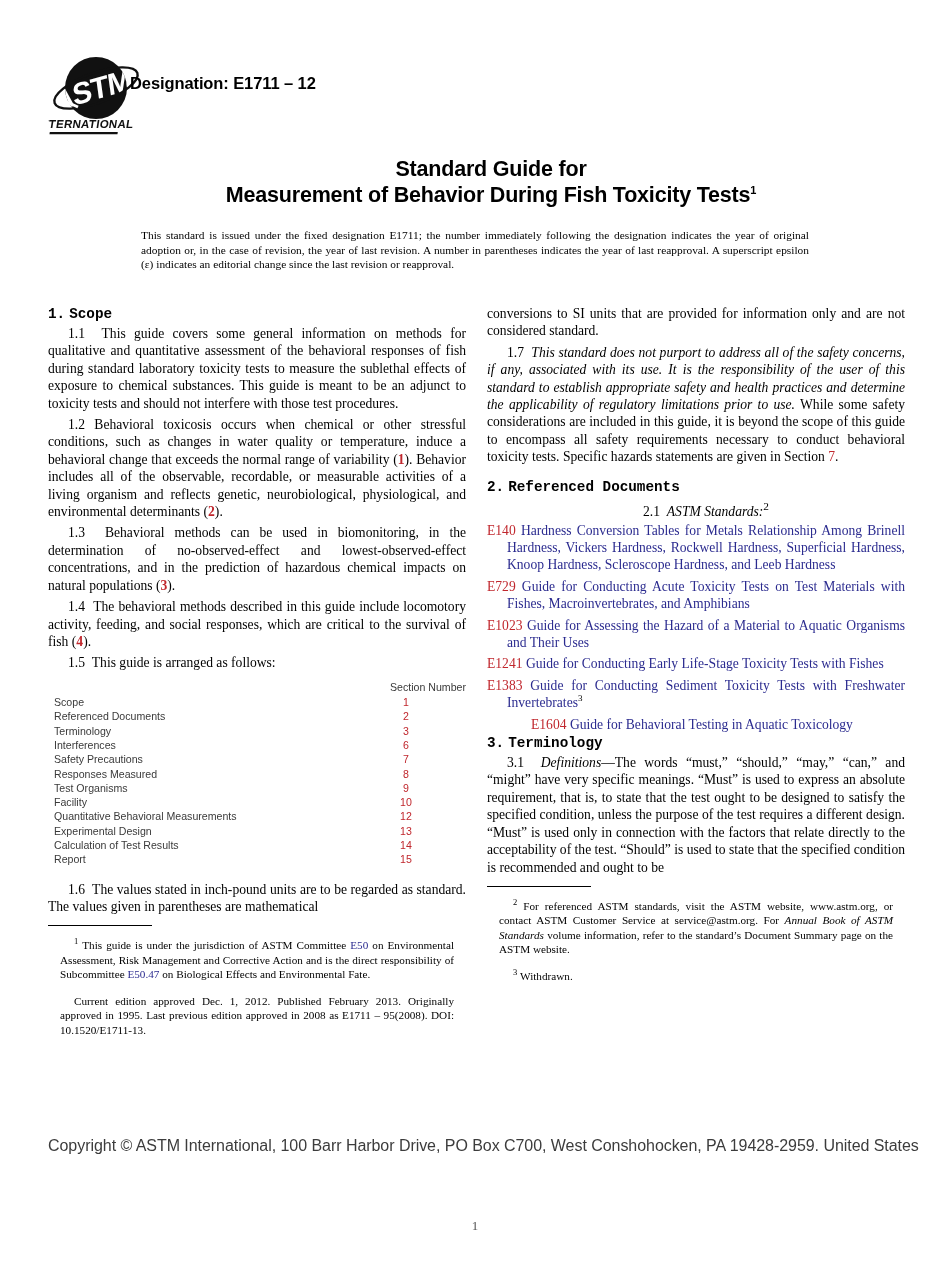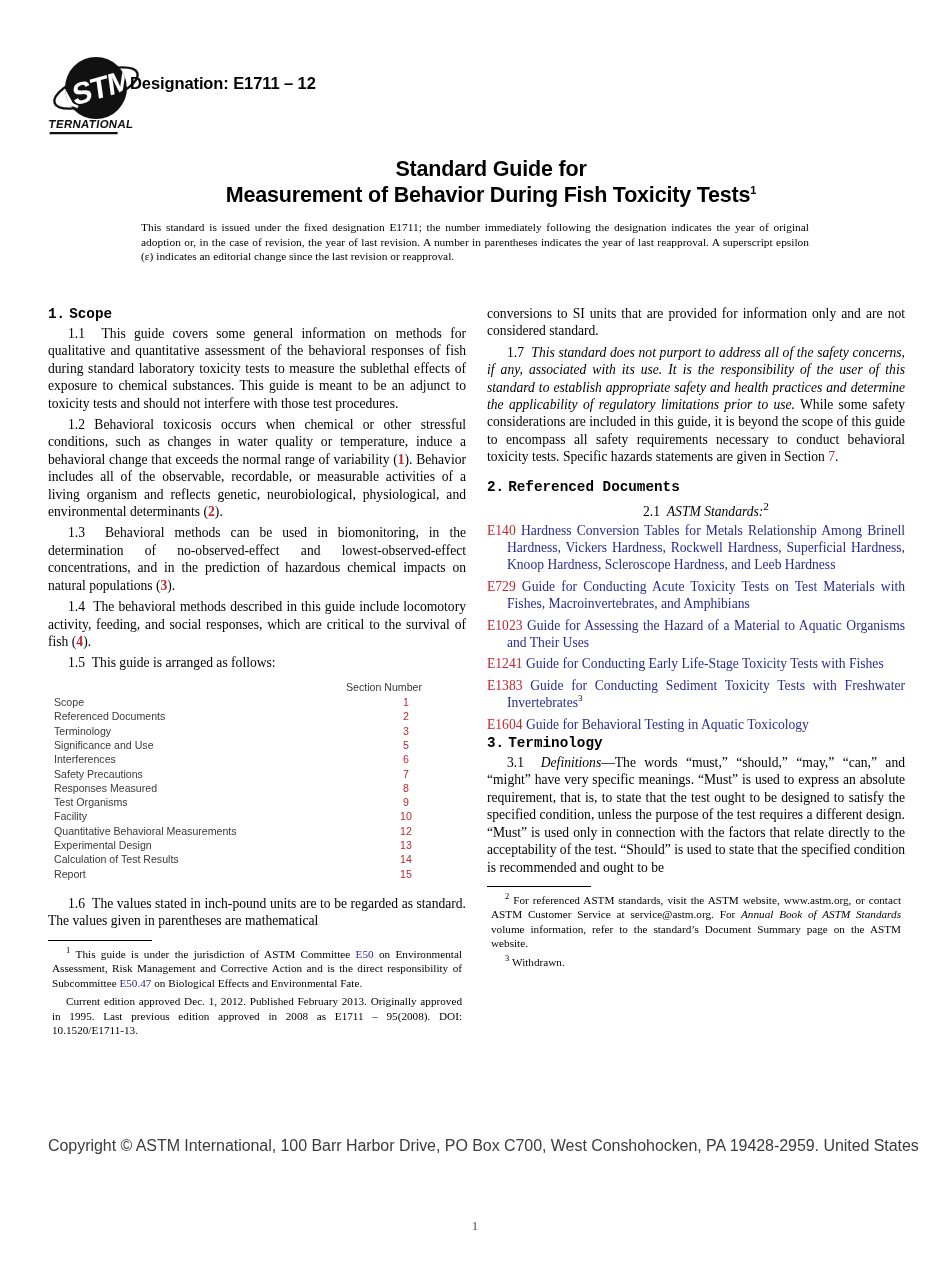--- a/index.html
+++ b/index.html
@@ -68,21 +68,21 @@
   }
   .doc-title sup {
     font-size: 11px;
     vertical-align: super;
     line-height: 0;
   }
 
   .issue-note {
     position: absolute;
     left: 141px;
-    top: 220px;
+    top: 228px;
     width: 668px;
     font-family: "Liberation Serif", serif;
     font-size: 11.4px;
     line-height: 14.6px;
     text-align: justify;
     color: #000;
   }
 
   
   .col {
@@ -125,21 +125,21 @@
     margin: 8px 0 0 0;
     width: 100%;
     border-collapse: collapse;
     font-family: "Liberation Sans", sans-serif;
     font-size: 10.6px;
     line-height: 14.3px;
     color: #3a3a3a;
   }
   .sec-table th {
     font-weight: normal;
-    text-align: left;
+    text-align: right;
     padding: 0 0 1px 0;
     color: #3a3a3a;
   }
   .sec-table th.lead { text-align: left; }
   .sec-table td {
     padding: 0;
     vertical-align: top;
   }
   .sec-table td.name { text-align: left; padding-left: 6px; }
   .sec-table td.numcell {
@@ -154,21 +154,21 @@
     height: 0;
     border-top: 1px solid #000;
     margin: 10px 0 6px 0;
   }
   .footnote {
     font-size: 11.2px;
     line-height: 14.5px;
     text-align: justify;
   }
   .footnote p {
-    margin: 4px;
+    margin: 12px;
     text-indent: 14px;
   }
   .footnote p + p { margin-top: 1px; }
   .footnote sup {
     font-size: 8.5px;
     vertical-align: super;
     line-height: 0;
   }
 
   
@@ -289,24 +289,20 @@
           </tr>
           <tr>
             <td class="name">Referenced Documents</td>
             <td class="numcell">2</td>
           </tr>
           <tr>
             <td class="name">Terminology</td>
             <td class="numcell">3</td>
           </tr>
           <tr>
-            <td class="name">Significance and Use</td>
-            <td class="numcell">5</td>
-          </tr>
-          <tr>
             <td class="name">Interferences</td>
             <td class="numcell">6</td>
           </tr>
           <tr>
             <td class="name">Safety Precautions</td>
             <td class="numcell">7</td>
           </tr>
           <tr>
             <td class="name">Responses Measured</td>
             <td class="numcell">8</td>
@@ -368,21 +364,21 @@
     <p class="para" style="text-align:center">
       <span>2.1</span>&nbsp;&nbsp;<span class="italic">ASTM Standards:</span><sup>2</sup>
     </p>
 
     <div class="ref-list" id="ref-list">
         <p class="para ref-item" style="text-indent: -20px;"><span class="ref-red">E140</span> <span class="ref-blue">Hardness Conversion Tables for Metals Relationship Among Brinell Hardness, Vickers Hardness, Rockwell Hardness, Superficial Hardness, Knoop Hardness, Scleroscope Hardness, and Leeb Hardness</span></p>
         <p class="para ref-item" style="text-indent: -20px;"><span class="ref-red">E729</span> <span class="ref-blue">Guide for Conducting Acute Toxicity Tests on Test Materials with Fishes, Macroinvertebrates, and Amphibians</span></p>
         <p class="para ref-item" style="text-indent: -20px;"><span class="ref-red">E1023</span> <span class="ref-blue">Guide for Assessing the Hazard of a Material to Aquatic Organisms and Their Uses</span></p>
         <p class="para ref-item" style="text-indent: -20px;"><span class="ref-red">E1241</span> <span class="ref-blue">Guide for Conducting Early Life-Stage Toxicity Tests with Fishes</span></p>
         <p class="para ref-item" style="text-indent: -20px;"><span class="ref-red">E1383</span> <span class="ref-blue">Guide for Conducting Sediment Toxicity Tests with Freshwater Invertebrates</span><sup>3</sup></p>
-        <p class="para ref-item" style="text-indent: -20px;"><span class="ref-red">E1604</span> <span class="ref-blue">Guide for Behavioral Testing in Aquatic Toxicology</span></p>
+        <p class="para ref-item" style="text-indent: -20px; margin-left: 44px;"><span class="ref-red">E1604</span> <span class="ref-blue">Guide for Behavioral Testing in Aquatic Toxicology</span></p>
       </div>
 
     <h2 class="sec-head" style="margin-top:1px">
       <span class="num">3.</span><span>Terminology</span>
     </h2>
 
     <p class="para">
       <span>3.1</span>&nbsp;&nbsp;<span class="italic">Definitions</span><span>—The words “must,” “should,” “may,” “can,” and “might” have very specific meanings. “Must” is used to express an absolute requirement, that is, to state that the test ought to be designed to satisfy the specified condition, unless the purpose of the test requires a different design. “Must” is used only in connection with the factors that relate directly to the acceptability of the test. “Should” is used to state that the specified condition is recommended and ought to be</span>
     </p>
 

